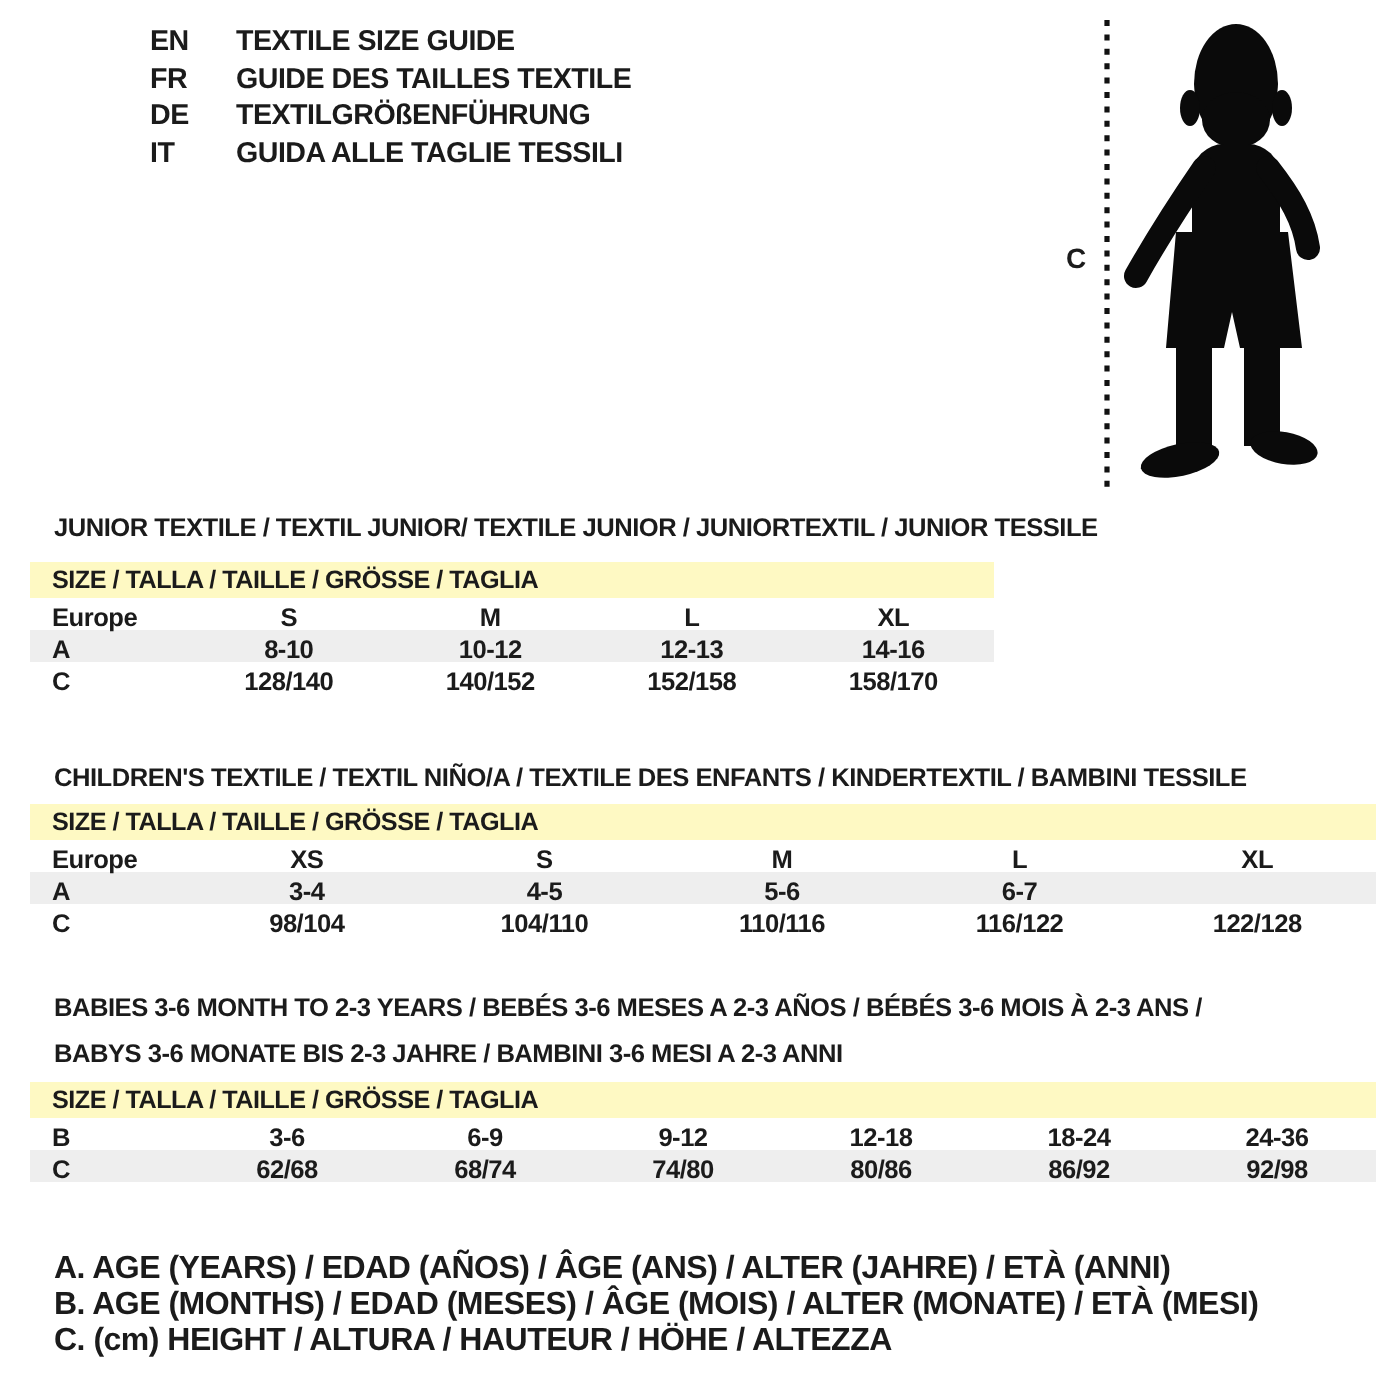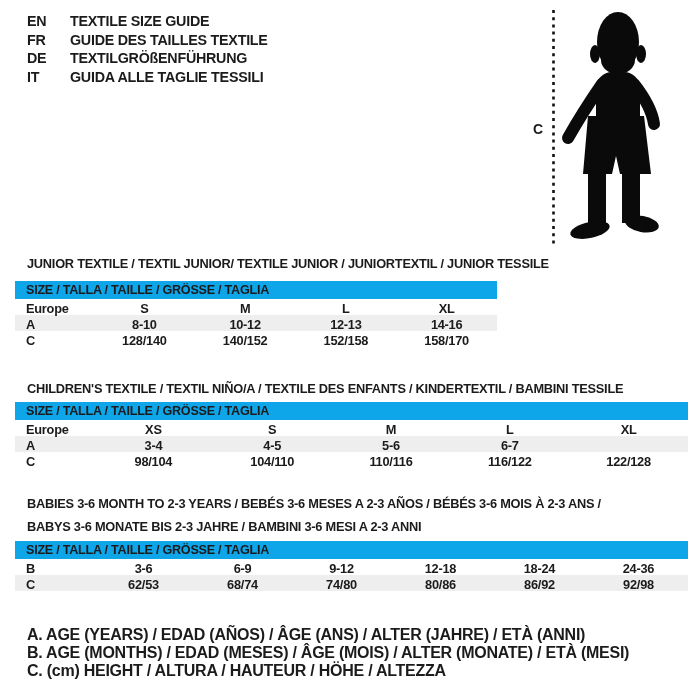--- a/index.html
+++ b/index.html
@@ -5,28 +5,28 @@
   html,body{margin:0;padding:0;}
   body{
     width:700px;height:700px;position:relative;background:#ffffff;
     font-family:"Liberation Sans",sans-serif;color:#1b1b1b;
     font-weight:bold;letter-spacing:-0.25px;overflow:hidden;
   }
   .abs{position:absolute;}
   
   .lang-list{left:27px;top:12px;}
   .lang-row{display:flex;line-height:18.6px;font-size:14.3px;}
-  .lang-code{width:43px;}
+  .lang-code{width:43px;margin-left:48px;}
   
   .figure-svg{left:528px;top:4px;}
   .measure-label{left:533px;top:121px;font-size:14px;}
   
   .ttitle{font-size:12.8px;line-height:23px;}
   .stable{left:15px;}
-  .size-bar{height:18px;line-height:18px;background:#0ea5e9;padding-left:11px;font-size:12.6px;}
+  .size-bar{height:18px;line-height:18px;background:#fef9c3;padding-left:11px;font-size:12.6px;}
   .trow{display:grid;height:16px;line-height:19px;font-size:12.8px;}
   .trow.shaded{background:#eeeeee;}
   .trow .lbl{padding-left:11px;text-align:left;}
   .trow .val{text-align:center;}
   .t-cols4 .trow{grid-template-columns:79px repeat(4,1fr);}
   .t-cols5 .trow{grid-template-columns:79px repeat(5,1fr);}
   .t-cols6 .trow{grid-template-columns:79px repeat(6,1fr);}
   
   .footnotes{left:27px;top:626px;font-size:16px;line-height:17.8px;}
 </style>
@@ -132,21 +132,21 @@
       <span class="lbl">B</span>
       <span class="val">3-6</span>
       <span class="val">6-9</span>
       <span class="val">9-12</span>
       <span class="val">12-18</span>
       <span class="val">18-24</span>
       <span class="val">24-36</span>
     </div>
     <div class="trow shaded">
       <span class="lbl">C</span>
-      <span class="val">62/53</span>
+      <span class="val">62/68</span>
       <span class="val">68/74</span>
       <span class="val">74/80</span>
       <span class="val">80/86</span>
       <span class="val">86/92</span>
       <span class="val">92/98</span>
     </div>
   </div>
 
 <div class="abs footnotes">
   <div>A. AGE (YEARS) / EDAD (AÑOS) / ÂGE (ANS) / ALTER (JAHRE) / ETÀ (ANNI)</div>

